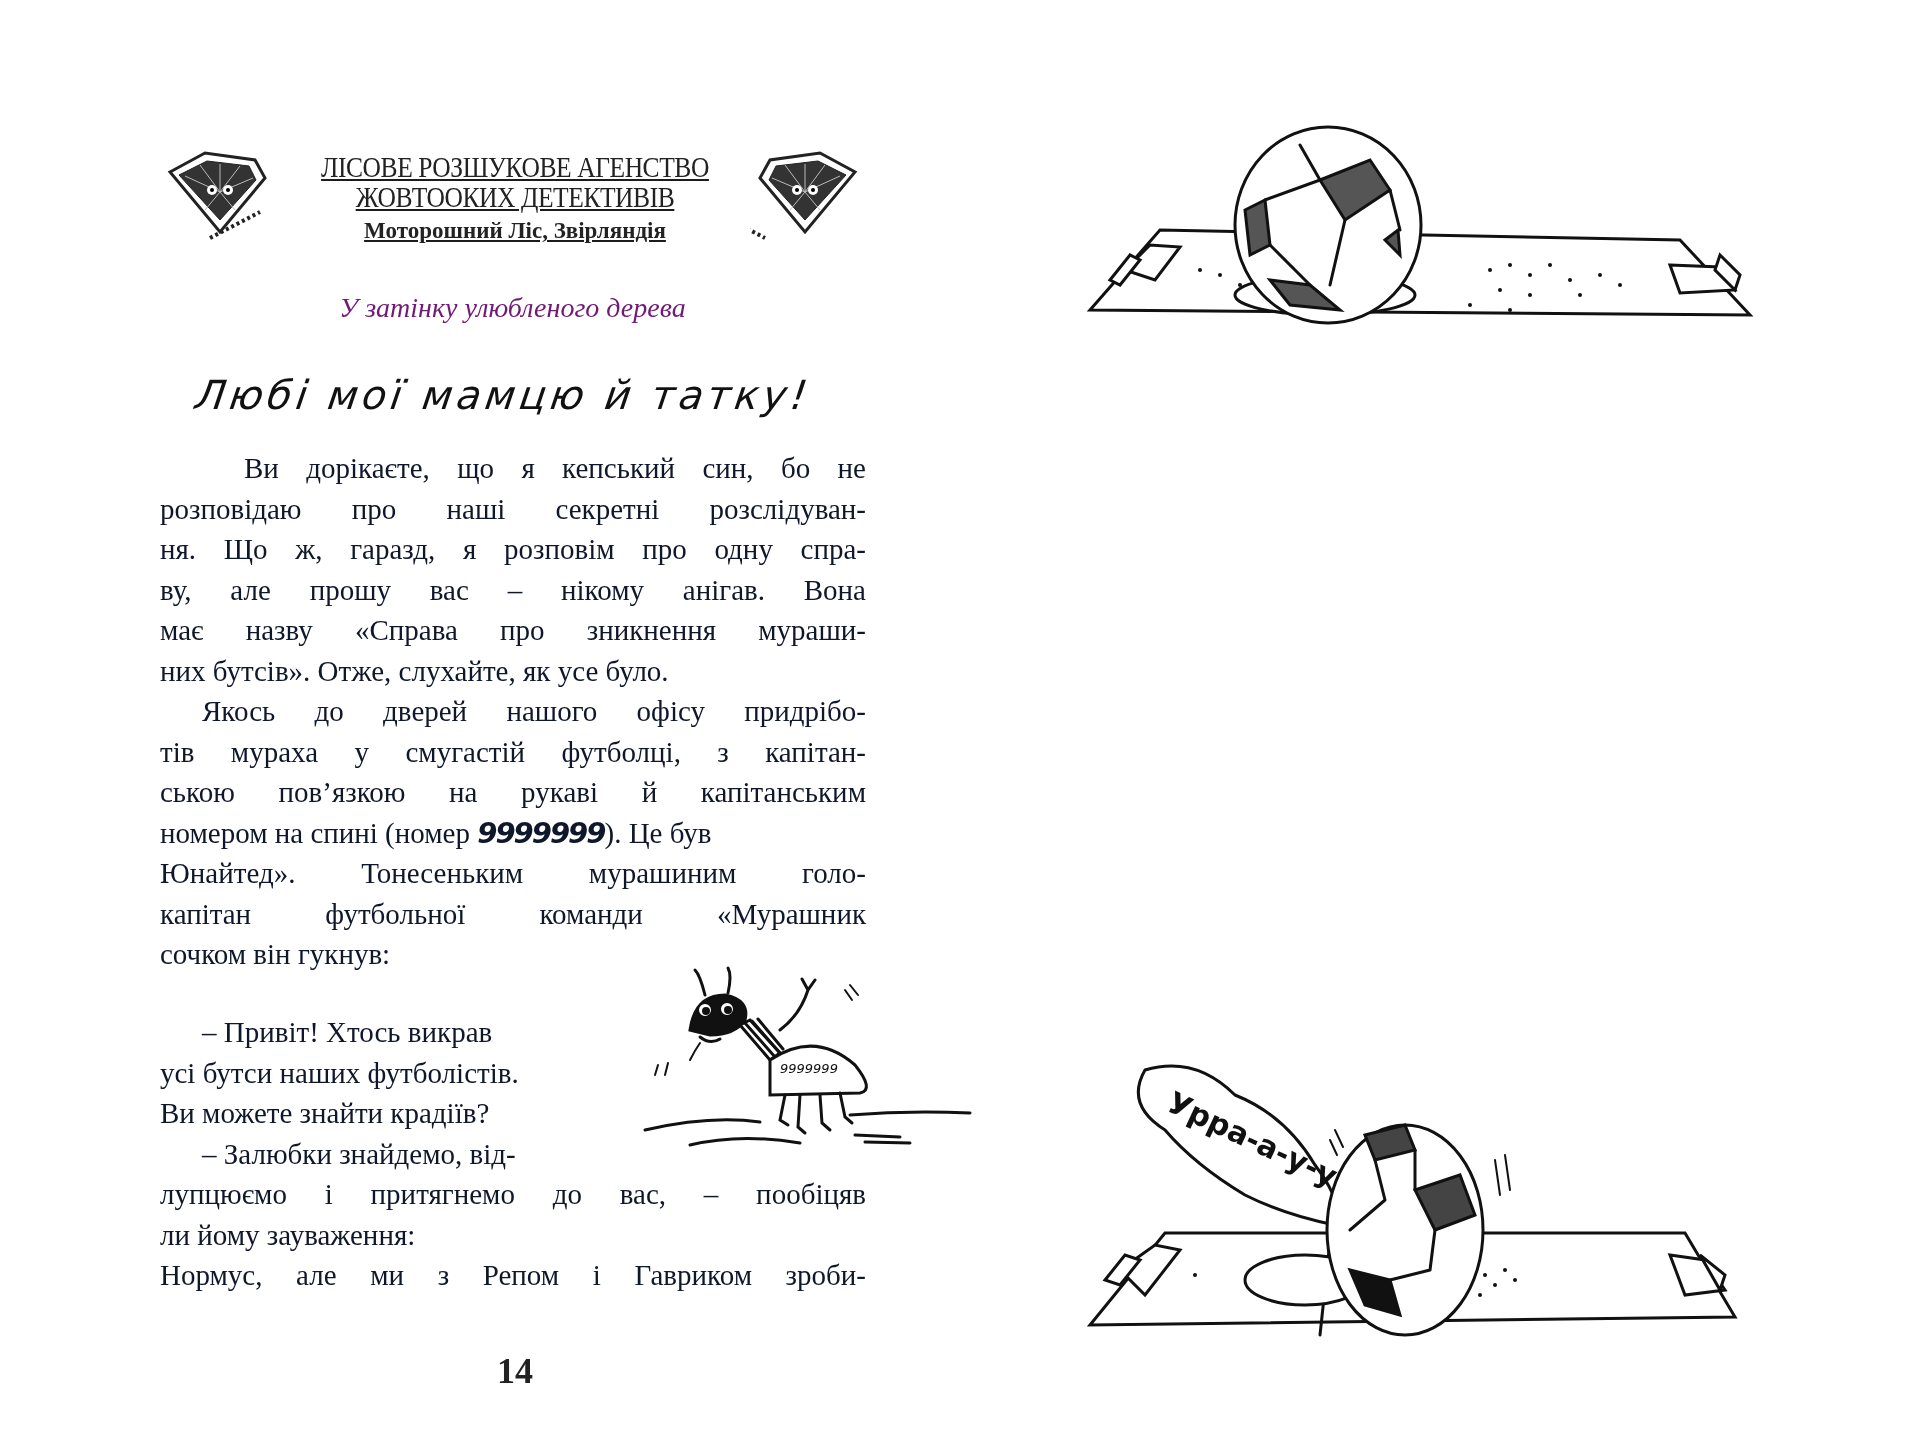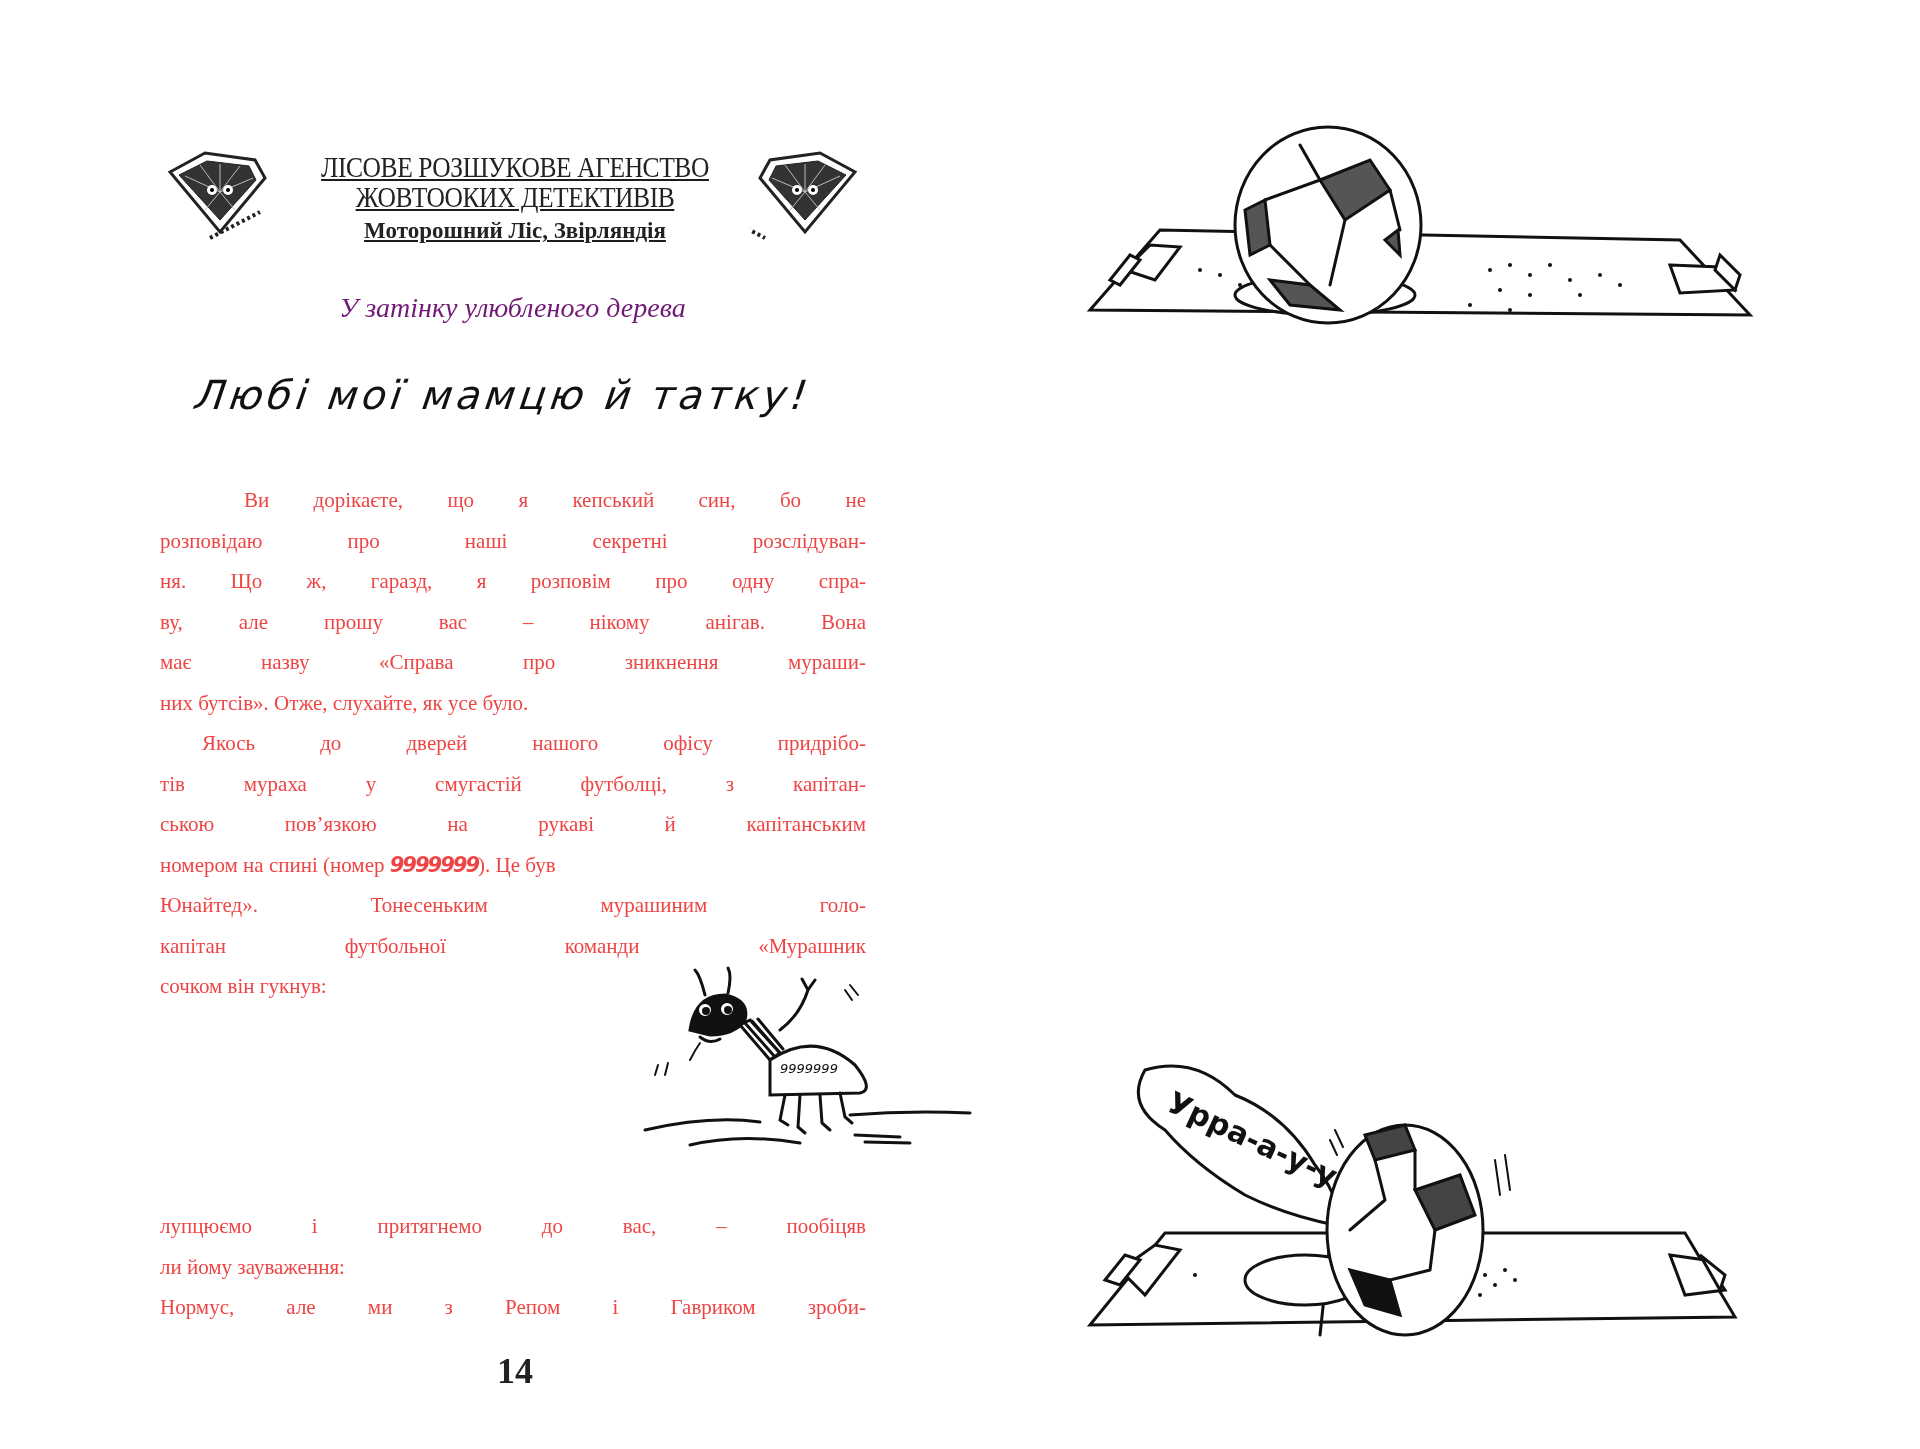--- a/index.html
+++ b/index.html
@@ -16,21 +16,21 @@
   .crest-right { left:585px; }
   .header-text { position:absolute; left:120px; width:460px; top:2px; text-align:center;text-decoration:underline; }
   .agency-line { font-family:"Liberation Serif",serif; font-size:29px; line-height:30px; letter-spacing:-0.5px; color:#222; transform:scaleX(0.88); transform-origin:center; white-space:nowrap; }
   .agency-sub { font-family:"Liberation Serif",serif; font-size:23px; font-weight:bold; margin-top:6px; color:#222; }
 
   .subtitle { position:absolute; left:160px; width:705px; top:292px; text-align:center;
               font-family:"Liberation Serif",serif; font-style:italic; font-size:28px; color:#701a75; }
   .handwritten { position:absolute; left:196px; top:372px; font-family:"DejaVu Sans",sans-serif;
                  font-style:italic; font-weight:300; font-size:40px; letter-spacing:4px; color:#111; transform:skewX(-8deg); }
 
-  .text-block { position:absolute; font-family:"Liberation Serif",serif; font-size:21px; line-height:40.5px; color:#ef4444; text-align:justify;margin-top:32px; }
+  .text-block { position:absolute; font-family:"Liberation Serif",serif; font-size:29px; line-height:40.5px; color:#0f172a; text-align:justify; }
   .indent { text-indent:42px; }
   .line { display:block; white-space:nowrap; text-align-last:justify; text-align:justify; }
   .line.last { text-align-last:left; }
   .num-hand { font-family:"DejaVu Sans",sans-serif; font-style:italic; font-weight:bold; letter-spacing:-2px; }
 
   .left-main { left:160px; top:448px; width:706px; }
   .left-narrow { left:160px; top:1012px; width:460px; }
   .left-tail { left:160px; top:1174px; width:706px; }
 
   .page-number { position:absolute; left:497px; top:1350px; font-family:"Liberation Serif",serif; font-weight:bold; font-size:36px; color:#222; }
@@ -106,20 +106,26 @@
     <span class="line">тів мураха у смугастій футболці, з капітан-</span>
     <span class="line">ською пов’язкою на рукаві й капітанським</span>
     <span class="line" style="text-align-last:left;">
       <span>номером на спині (номер </span><span class="num-hand">9999999</span><span>). Це був</span>
     </span>
     <span class="line">Юнайтед». Тонесеньким мурашиним голо-</span>
     <span class="line">капітан футбольної команди «Мурашник</span>
     <span class="line last">сочком він гукнув:</span>
   </div>
 
+  <div class="text-block left-narrow">
+    <span class="line last" style="padding-left:42px;">– Привіт! Хтось викрав</span>
+    <span class="line last">усі бутси наших футболістів.</span>
+    <span class="line last">Ви можете знайти крадіїв?</span>
+    <span class="line last" style="padding-left:42px;">– Залюбки знайдемо, від-</span>
+  </div>
 
   <div class="text-block left-tail">
     <span class="line">лупцюємо і притягнемо до вас, – пообіцяв</span>
     <span class="line last">ли йому зауваження:</span>
     <span class="line">Нормус, але ми з Репом і Гавриком зроби-</span>
   </div>
 
   <div class="illus" style="left:640px; top:965px;">
     <svg width="340" height="185" viewBox="0 0 340 185" fill="none" stroke="#111" stroke-width="3" stroke-linecap="round">
       <path d="M65 30 Q60 10 55 5"></path>

